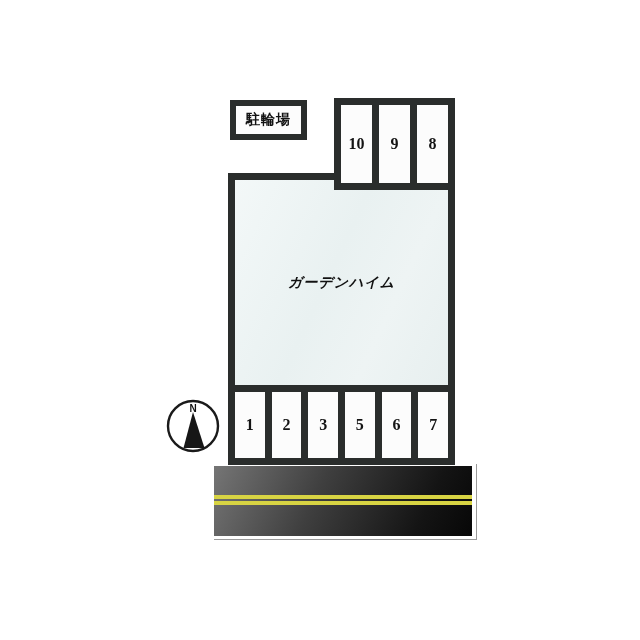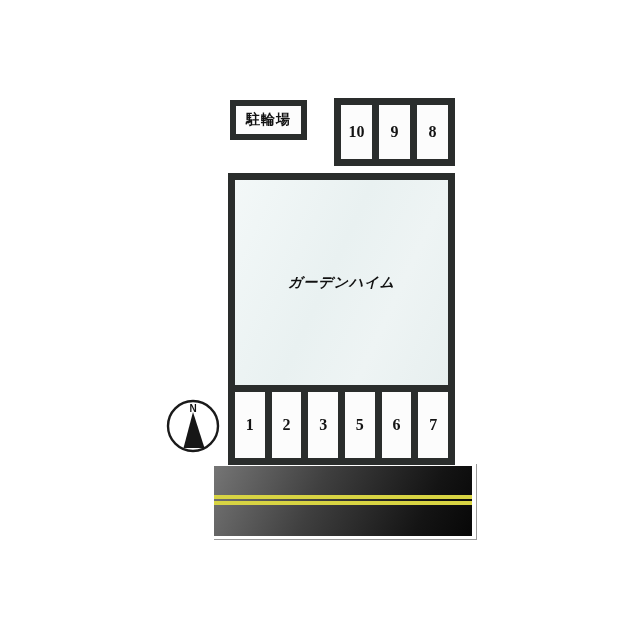--- a/index.html
+++ b/index.html
@@ -7,21 +7,21 @@
         font-family:"Liberation Sans", sans-serif;color:#111111;}
   .abs{position:absolute;box-sizing:border-box;}
 
   
   .bike-box{left:230px;top:100px;width:77px;height:40px;border:6px solid #2a2d2c;
             background:#fcfcfc;display:flex;align-items:center;justify-content:center;z-index:3;}
   .bike-box .lbl{font-size:14px;font-weight:bold;letter-spacing:1px;white-space:nowrap;}
 
   
   .stall-row{background:#2a2d2c;padding:7px;display:flex;gap:7px;z-index:3;}
-  .row-top{left:334px;top:98px;width:121px;height:68px;}
+  .row-top{left:334px;top:98px;width:121px;height:92px;}
   .row-bottom{left:228px;top:385px;width:227px;height:80px;}
   .stall{flex:1 1 0;background:#fcfcfc;display:flex;align-items:center;justify-content:center;}
   .stall .num{font-family:"Liberation Serif", serif;font-weight:bold;font-size:16px;color:#141414;}
 
   
   .building{left:228px;top:173px;width:227px;height:219px;border:7px solid #2a2d2c;
             background:linear-gradient(115deg,#f3f8f8 0%,#e9f1f1 45%,#eef4f4 70%,#e7efef 100%);
             display:flex;align-items:center;justify-content:center;z-index:2;font-style:italic;}
   .building .lbl{font-size:14px;font-weight:bold;letter-spacing:1px;white-space:nowrap;}
 

